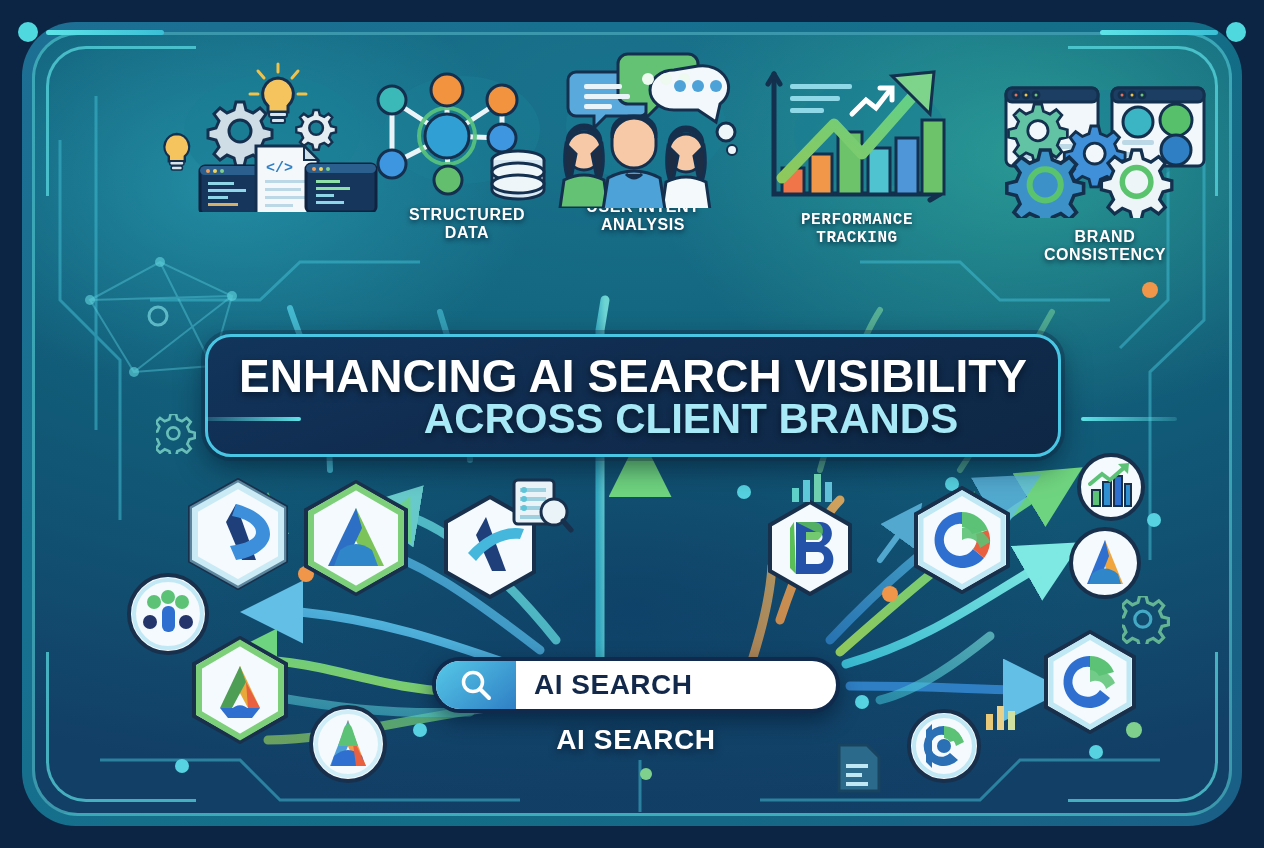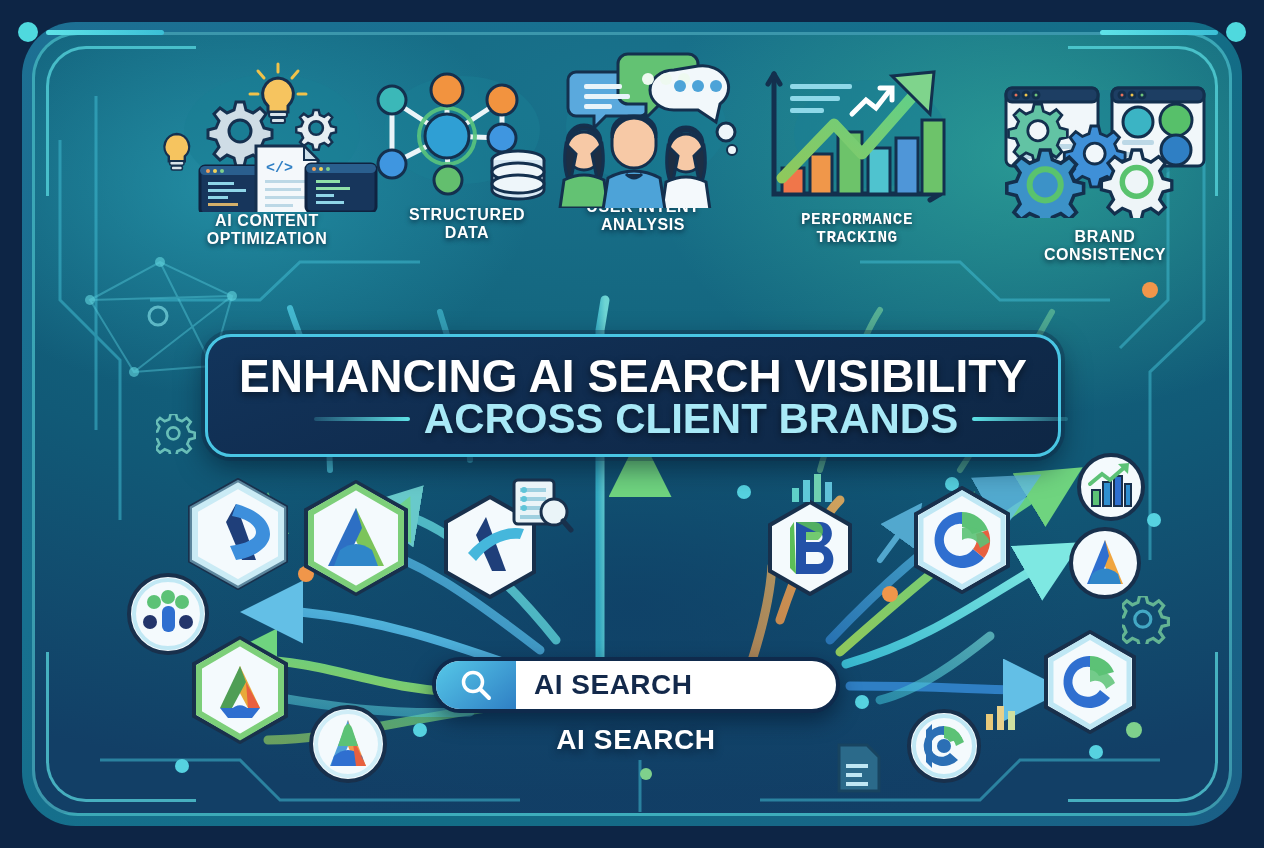--- a/index.html
+++ b/index.html
@@ -80,21 +80,21 @@
     border:3px solid #49c6e4; border-radius:26px;
     box-shadow: 0 0 0 4px rgba(16,40,70,.35), 0 10px 28px rgba(0,15,35,.55);
   }
   .title-line1 {
     font-size:46px; font-weight:bold; color:#ffffff; text-align:center;
     letter-spacing:0px; line-height:1.02;
     text-shadow:0 3px 7px rgba(0,0,0,.5);
   }
   .title-sub-row {
     position:absolute; left:205px; top:398px; width:972px;
-    display:flex; align-items:center; justify-content:center; gap:14px;
+    display:flex; align-items:center; justify-content:space-between; gap:14px;
   }
   .title-line2 {
     font-size:42px; font-weight:bold; color:#a8e9f7; text-align:center;
     letter-spacing:0px; line-height:1.02;
     text-shadow:0 3px 7px rgba(0,0,0,.45);
     white-space:nowrap;
   }
   .rule {
     height:4px; width:96px; border-radius:2px;
     background:linear-gradient(90deg,rgba(93,224,230,.2),#5fe3e8);
@@ -336,23 +336,20 @@
               <rect x="10" y="16" width="24" height="3"></rect>
               <rect x="10" y="23" width="34" height="3"></rect>
             </g>
           <g fill="#8fd6e8">
               <rect x="10" y="30" width="18" height="3"></rect>
               <rect x="10" y="37" width="28" height="3"></rect>
             </g>
         </g>
       </svg>
     </div>
-    <div class="label">
-      <span>AI CONTENT</span><br><span>OPTIMIZATION</span>
-    </div>
   </div>
 
   <div class="feature" style="left:352px;top:56px;">
     <div class="glyph">
       <svg viewBox="0 0 230 150" width="230" height="150">
         <ellipse cx="110" cy="74" rx="78" ry="54" fill="#1a7d94" opacity=".5"></ellipse>
         <g stroke="#eaf4f8" stroke-width="5" stroke-linecap="round">
           <path d="M95 80 L40 44"></path>
             <path d="M95 80 L95 34"></path>
             <path d="M95 80 L150 44"></path>

